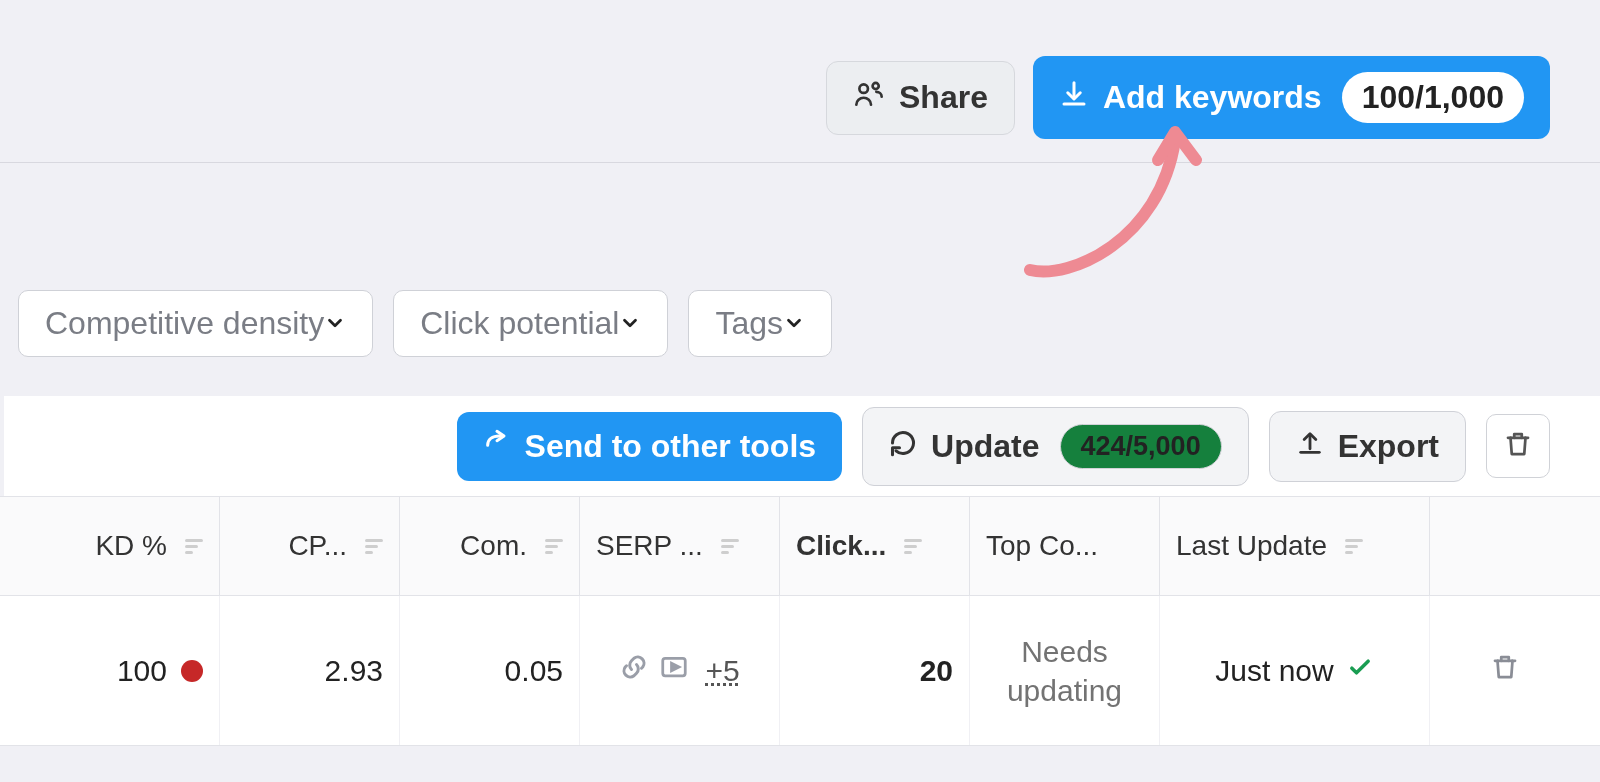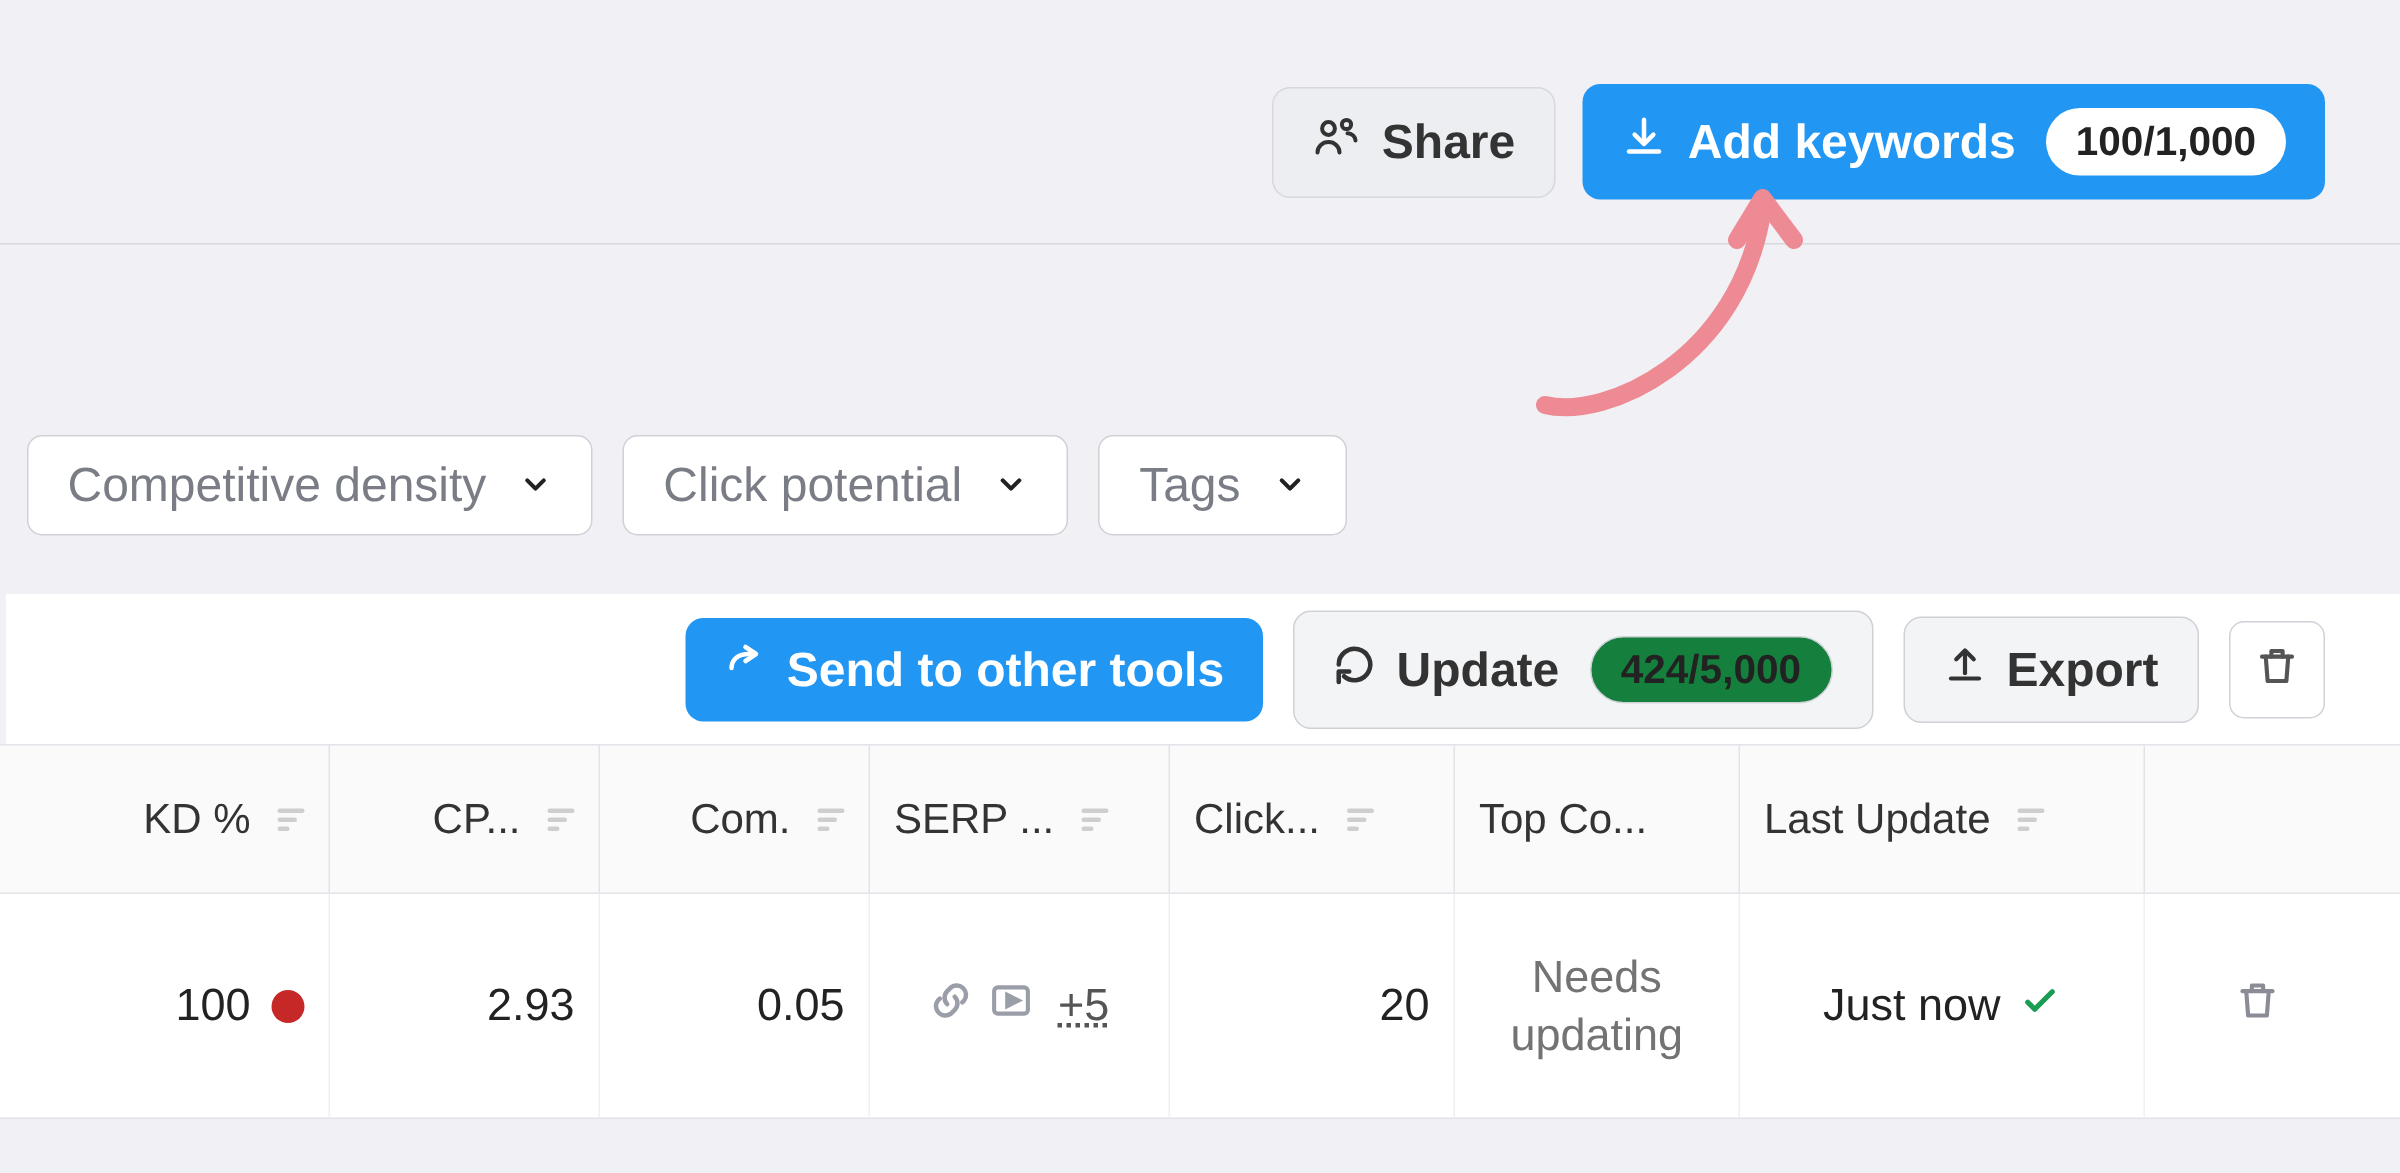--- a/index.html
+++ b/index.html
@@ -36,21 +36,21 @@
     border: 1px solid #d6d8dd;
   }
   .btn-primary {
     background: #2196f3;
     color: #fff;
   }
   .pill-badge {
     background: #fff;
     color: #222;
     font-weight: 700;
-    font-size: 27px;
+    font-size: 32px;
     border-radius: 999px;
     padding: 7px 20px;
     margin-left: 6px;
   }
   .pill-badge-light {
     background: #15803d;
     color: #222;
     font-weight: 600;
     font-size: 27px;
     border-radius: 999px;
@@ -69,21 +69,20 @@
   .filters {
     position: absolute;
     top: 290px;
     left: 18px;
     display: flex;
     gap: 20px;
   }
   .filter-pill {
     display: inline-flex;
     align-items: center;
-    gap: 22px;
     background: #fff;
     border: 1px solid #cfd1d7;
     border-radius: 10px;
     padding: 14px 26px;
     font-size: 32px;
     color: #7a7d85;
     cursor: pointer;
   }
   .toolbar-row {
     position: absolute;
@@ -191,21 +190,21 @@
     border-radius: 2px;
   }
   .sort-icon span:nth-child(1){ width:18px; }
   .sort-icon span:nth-child(2){ width:13px; }
   .sort-icon span:nth-child(3){ width:8px; }
   
   .c-kd   { width: 220px; justify-content: flex-end; }
   .c-cp   { width: 180px; justify-content: flex-end; }
   .c-com  { width: 180px; justify-content: flex-end; }
   .c-serp { width: 200px; }
-  .c-click{ width: 190px; }
+  .c-click{ width: 190px; font-weight: bold; }
   .c-top  { width: 190px; }
   .c-last { width: 270px; }
   .c-act  { width: 150px; }
   
   .pointer-arrow {
     position: absolute;
     top: 120px;
     left: 1010px;
     pointer-events: none;
   }

